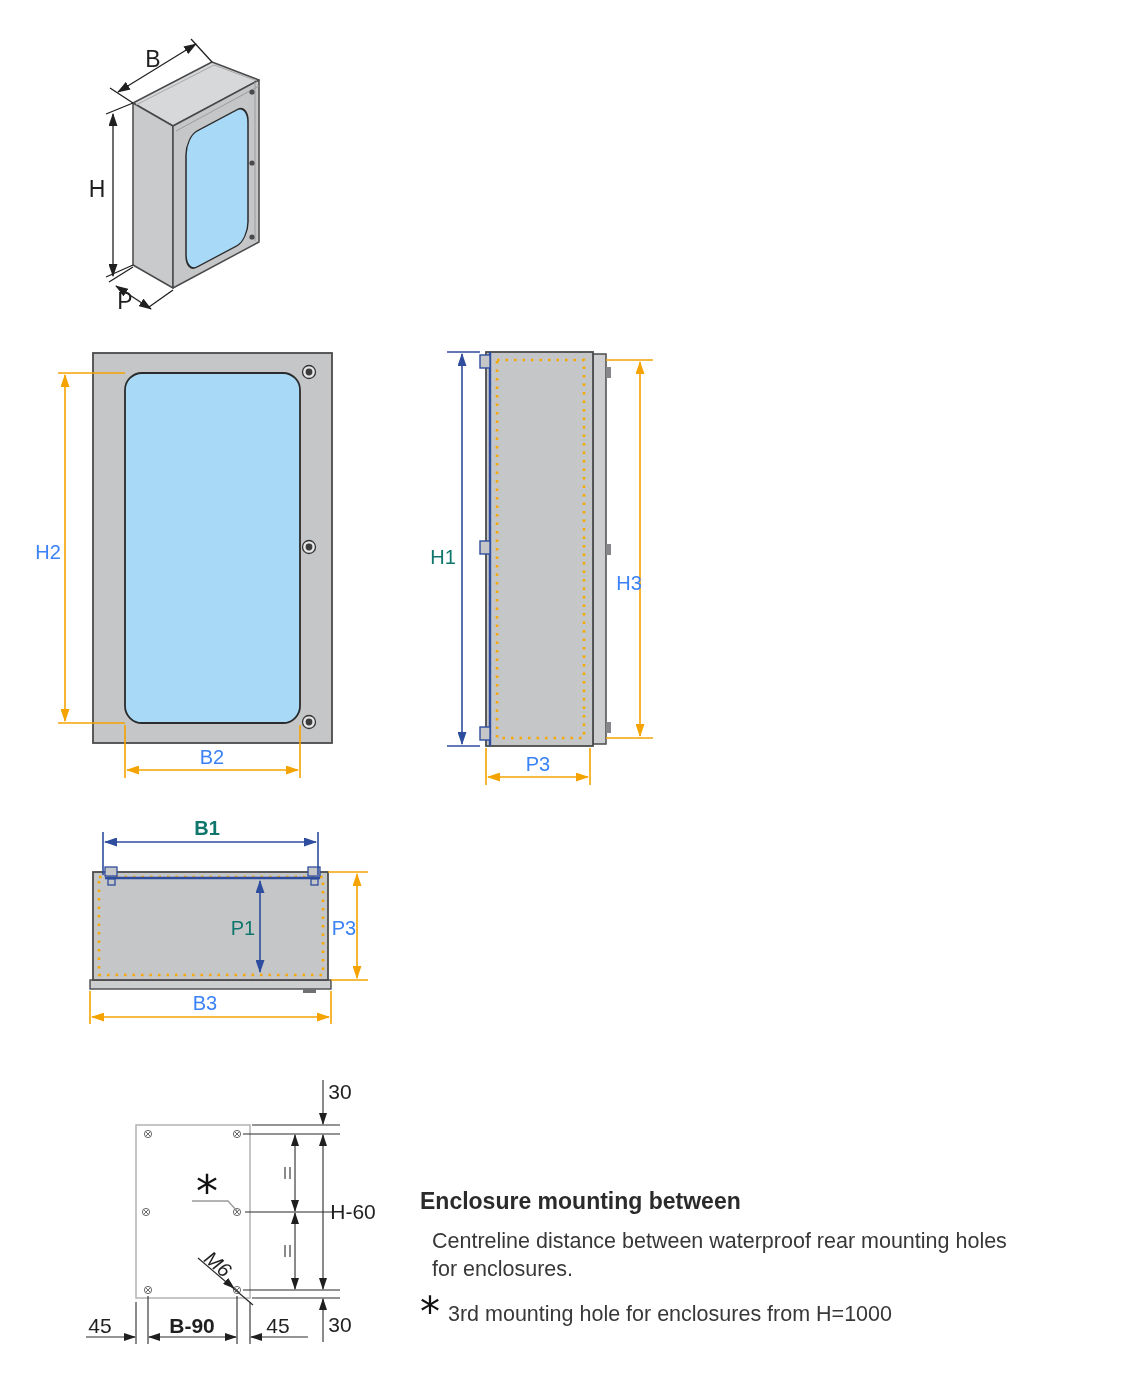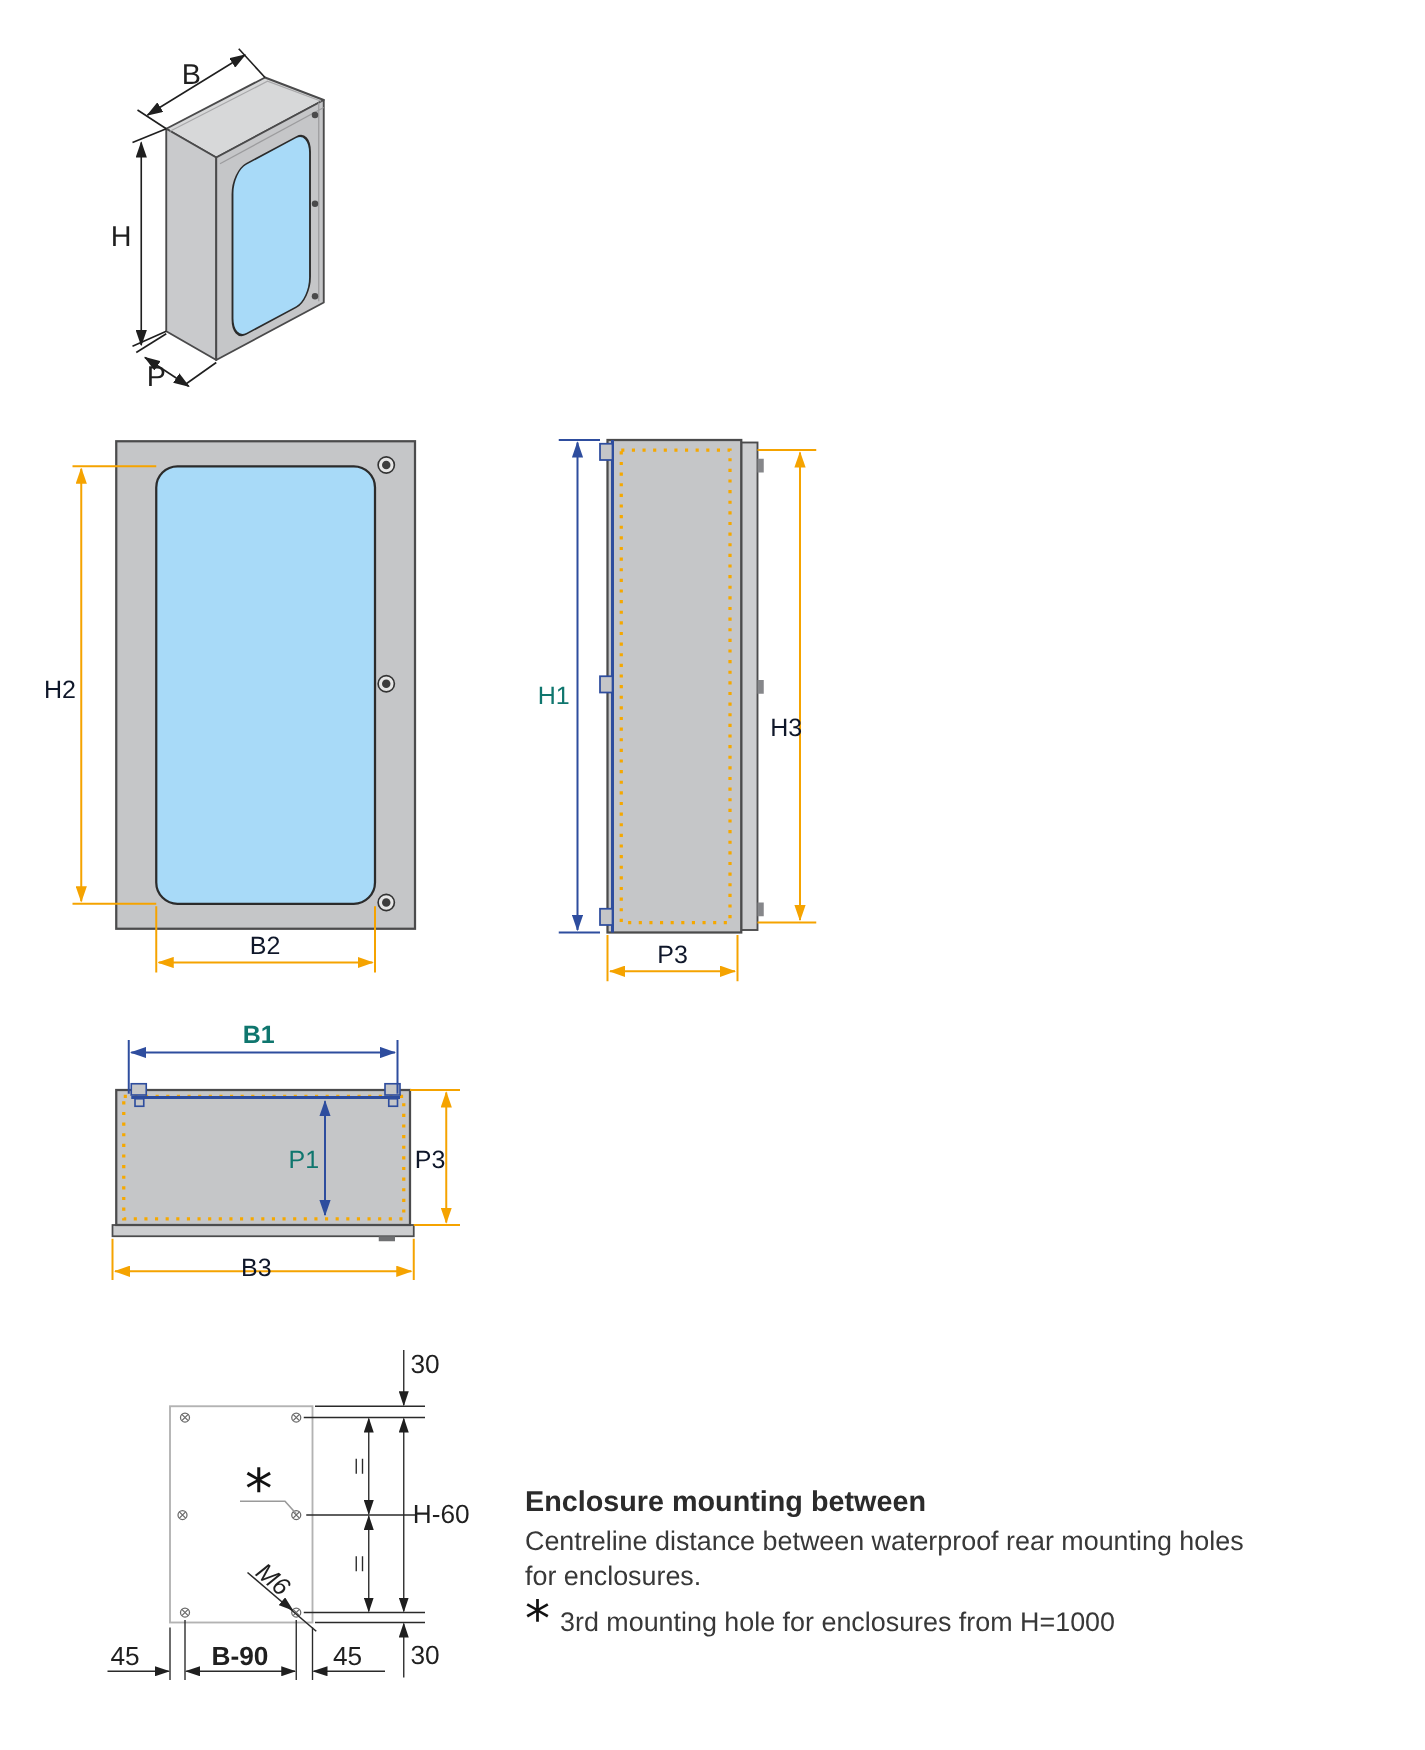--- a/index.html
+++ b/index.html
@@ -2,30 +2,30 @@
 <html><head>
 <meta charset="utf-8">
 <style>
   html,body{margin:0;padding:0;background:#ffffff;}
   .canvas{position:relative;width:1140px;height:1400px;background:#ffffff;overflow:hidden;
           font-family:"Liberation Sans","DejaVu Sans",sans-serif;}
   .view{position:absolute;}
   .view svg{display:block;overflow:visible;}
   .dim-label{position:absolute;font-size:20px;line-height:20px;white-space:nowrap;
              transform:translate(-50%,-50%);letter-spacing:0;}
-  .lab-orange{color:#0f172a;}
+  .lab-orange{color:#3b82f6;}
   .lab-blue{color:#0f766e;}
   .lab-iso{font-size:23px;color:#1f1f1f;}
   .lab-mount{font-size:21px;color:#1f1f1f;}
   .m6-label{font-size:20px;font-style:italic;transform:translate(-50%,-50%) rotate(40deg);}
   .big-asterisk{position:absolute;font-size:44px;line-height:44px;color:#111;
                 font-family:"DejaVu Sans",sans-serif;transform:none;}
   .note-block{position:absolute;left:420px;top:1188px;width:640px;color:#383838;}
   .note-title{font-size:23px;font-weight:bold;color:#2b2b2b;margin:0 0 4px 0;}
-  .note-body{font-size:21.5px;line-height:28px;margin:0;max-width:605px;}
+  .note-body{font-size:21.5px;line-height:28px;margin:12px;max-width:605px;}
   .note-foot{display:flex;align-items:flex-start;margin-top:4px;}
   .note-foot .foot-marker{font-size:40px;line-height:30px;font-family:"DejaVu Sans",sans-serif;
                           color:#111;margin-right:8px;transform:translateY(2px);}
   .note-foot .foot-text{font-size:21.5px;line-height:30px;transform:translateY(4px);}
 </style>
 </head>
 <body>
 
 <div class="canvas">
 
@@ -206,21 +206,21 @@
 
       <g stroke="#f5a300" stroke-width="1.6">
         <line x1="30" y1="176" x2="30" y2="209"></line>
         <line x1="271" y1="176" x2="271" y2="209"></line>
         <line x1="32" y1="202" x2="269" y2="202" marker-start="url(#mo-t)" marker-end="url(#mo-t)"></line>
       </g>
     </svg>
     <span class="dim-label lab-blue" style="left:147px;top:13px;font-weight:bold;">B1</span>
     <span class="dim-label lab-blue" style="left:183px;top:113px;">P1</span>
     <span class="dim-label lab-orange" style="left:284px;top:113px;">P3</span>
-    <span class="dim-label lab-orange" style="left:145px;top:200px;">B3</span>
+    <span class="dim-label lab-orange" style="left:145px;top:188px;">B3</span>
   </div>
 
   <div class="view" style="left:70px;top:1070px;width:340px;height:300px;">
     <svg width="340" height="300" viewBox="0 0 340 300">
       <defs>
         <marker id="mk-m" markerWidth="12" markerHeight="8" refX="11" refY="4" orient="auto-start-reverse" markerUnits="userSpaceOnUse">
           <path d="M0,0 L12,4 L0,8 Z" fill="#1f1f1f"></path>
         </marker>
       </defs>
 

